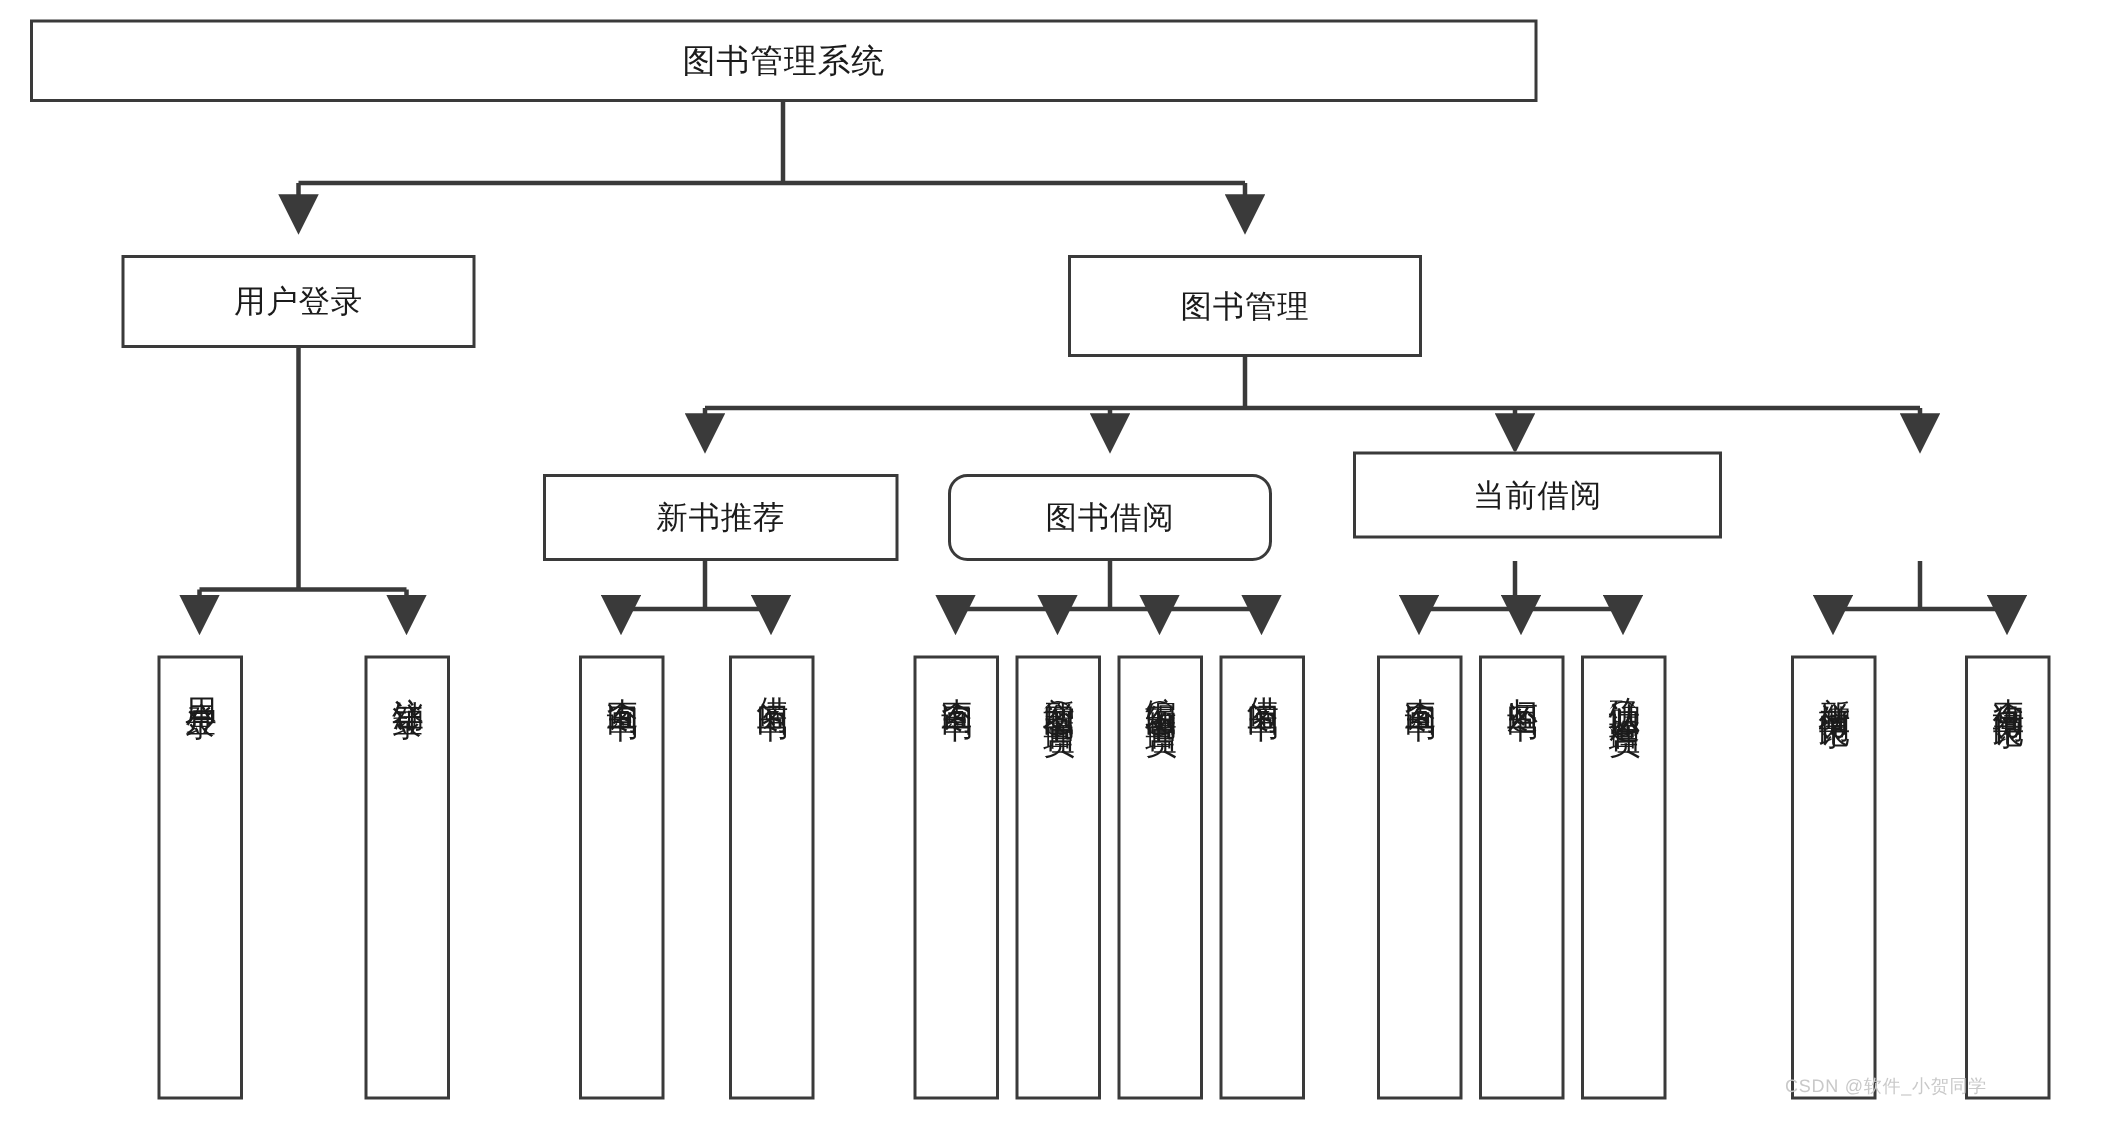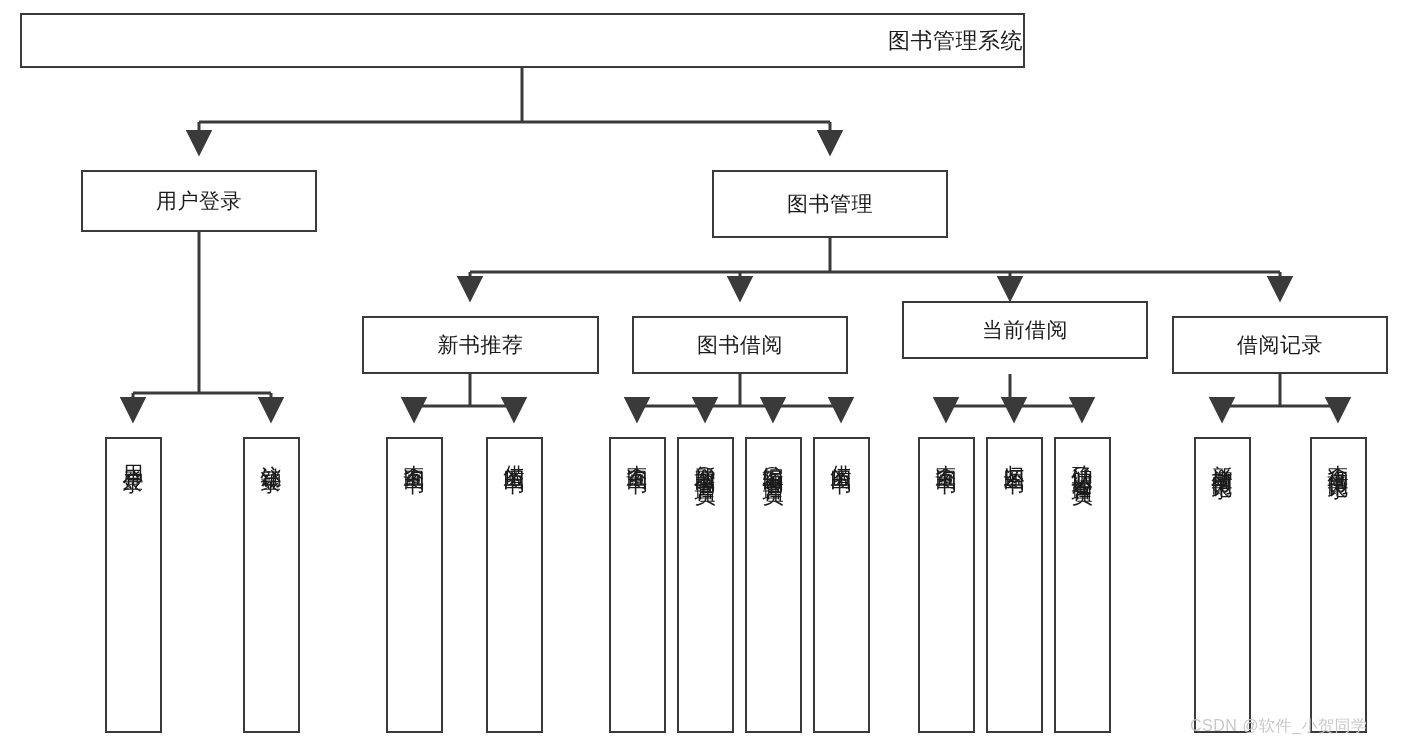--- a/index.html
+++ b/index.html
@@ -52,21 +52,21 @@
     letter-spacing: 3px;
     line-height: 1;
     white-space: nowrap;
   }
   .node.root {
     font-size: 22px;
   }
   .watermark {
     position: absolute;
     color: #c9c9c9;
-    font-size: 16px;
+    font-size: 12px;
     letter-spacing: 0.5px;
     white-space: nowrap;
     user-select: none;
   }
 </style>
 </head>
 <body>
 
 <div id="canvas">
 
@@ -114,42 +114,39 @@
       <path d="M 1082 406 L 1082 419" marker-end="url(#arrow)"></path>
 
       <path d="M 1280 374 L 1280 406"></path>
       <path d="M 1222 406 L 1338 406"></path>
       <path d="M 1222 406 L 1222 419" marker-end="url(#arrow)"></path>
       <path d="M 1338 406 L 1338 419" marker-end="url(#arrow)"></path>
 
     </g>
   </svg>
 
-  <div class="node h root" style="left:20px; top:13px; width:1005px; height:55px;justify-content:flex-end;">
+  <div class="node h root" style="left:20px; top:13px; width:1005px; height:55px;">
     <span>图书管理系统</span>
   </div>
 
   <div class="node h" style="left:81px; top:170px; width:236px; height:62px;">
     <span>用户登录</span>
   </div>
   <div class="node h" style="left:712px; top:170px; width:236px; height:68px;">
     <span>图书管理</span>
   </div>
 
   <div class="node h" style="left:362px; top:316px; width:237px; height:58px;">
     <span>新书推荐</span>
   </div>
-  <div class="node h" style="left:632px; top:316px; width:216px; height:58px;">
+  <div class="node h" style="left:632px; top:316px; width:216px; height:58px;border-radius:13px;">
     <span>图书借阅</span>
   </div>
   <div class="node h" style="left:902px; top:301px; width:246px; height:58px;">
     <span>当前借阅</span>
-  </div>
-  <div class="node h" style="left:1172px; top:316px; width:216px; height:58px;">
-    <span>借阅记录</span>
   </div>
 
   <div class="node v" style="left:105px; top:437px; width:57px; height:296px;">
     <span class="vtext">用户登录</span>
   </div>
   <div class="node v" style="left:243px; top:437px; width:57px; height:296px;">
     <span class="vtext">注销登录</span>
   </div>
 
   <div class="node v" style="left:386px; top:437px; width:57px; height:296px;">

